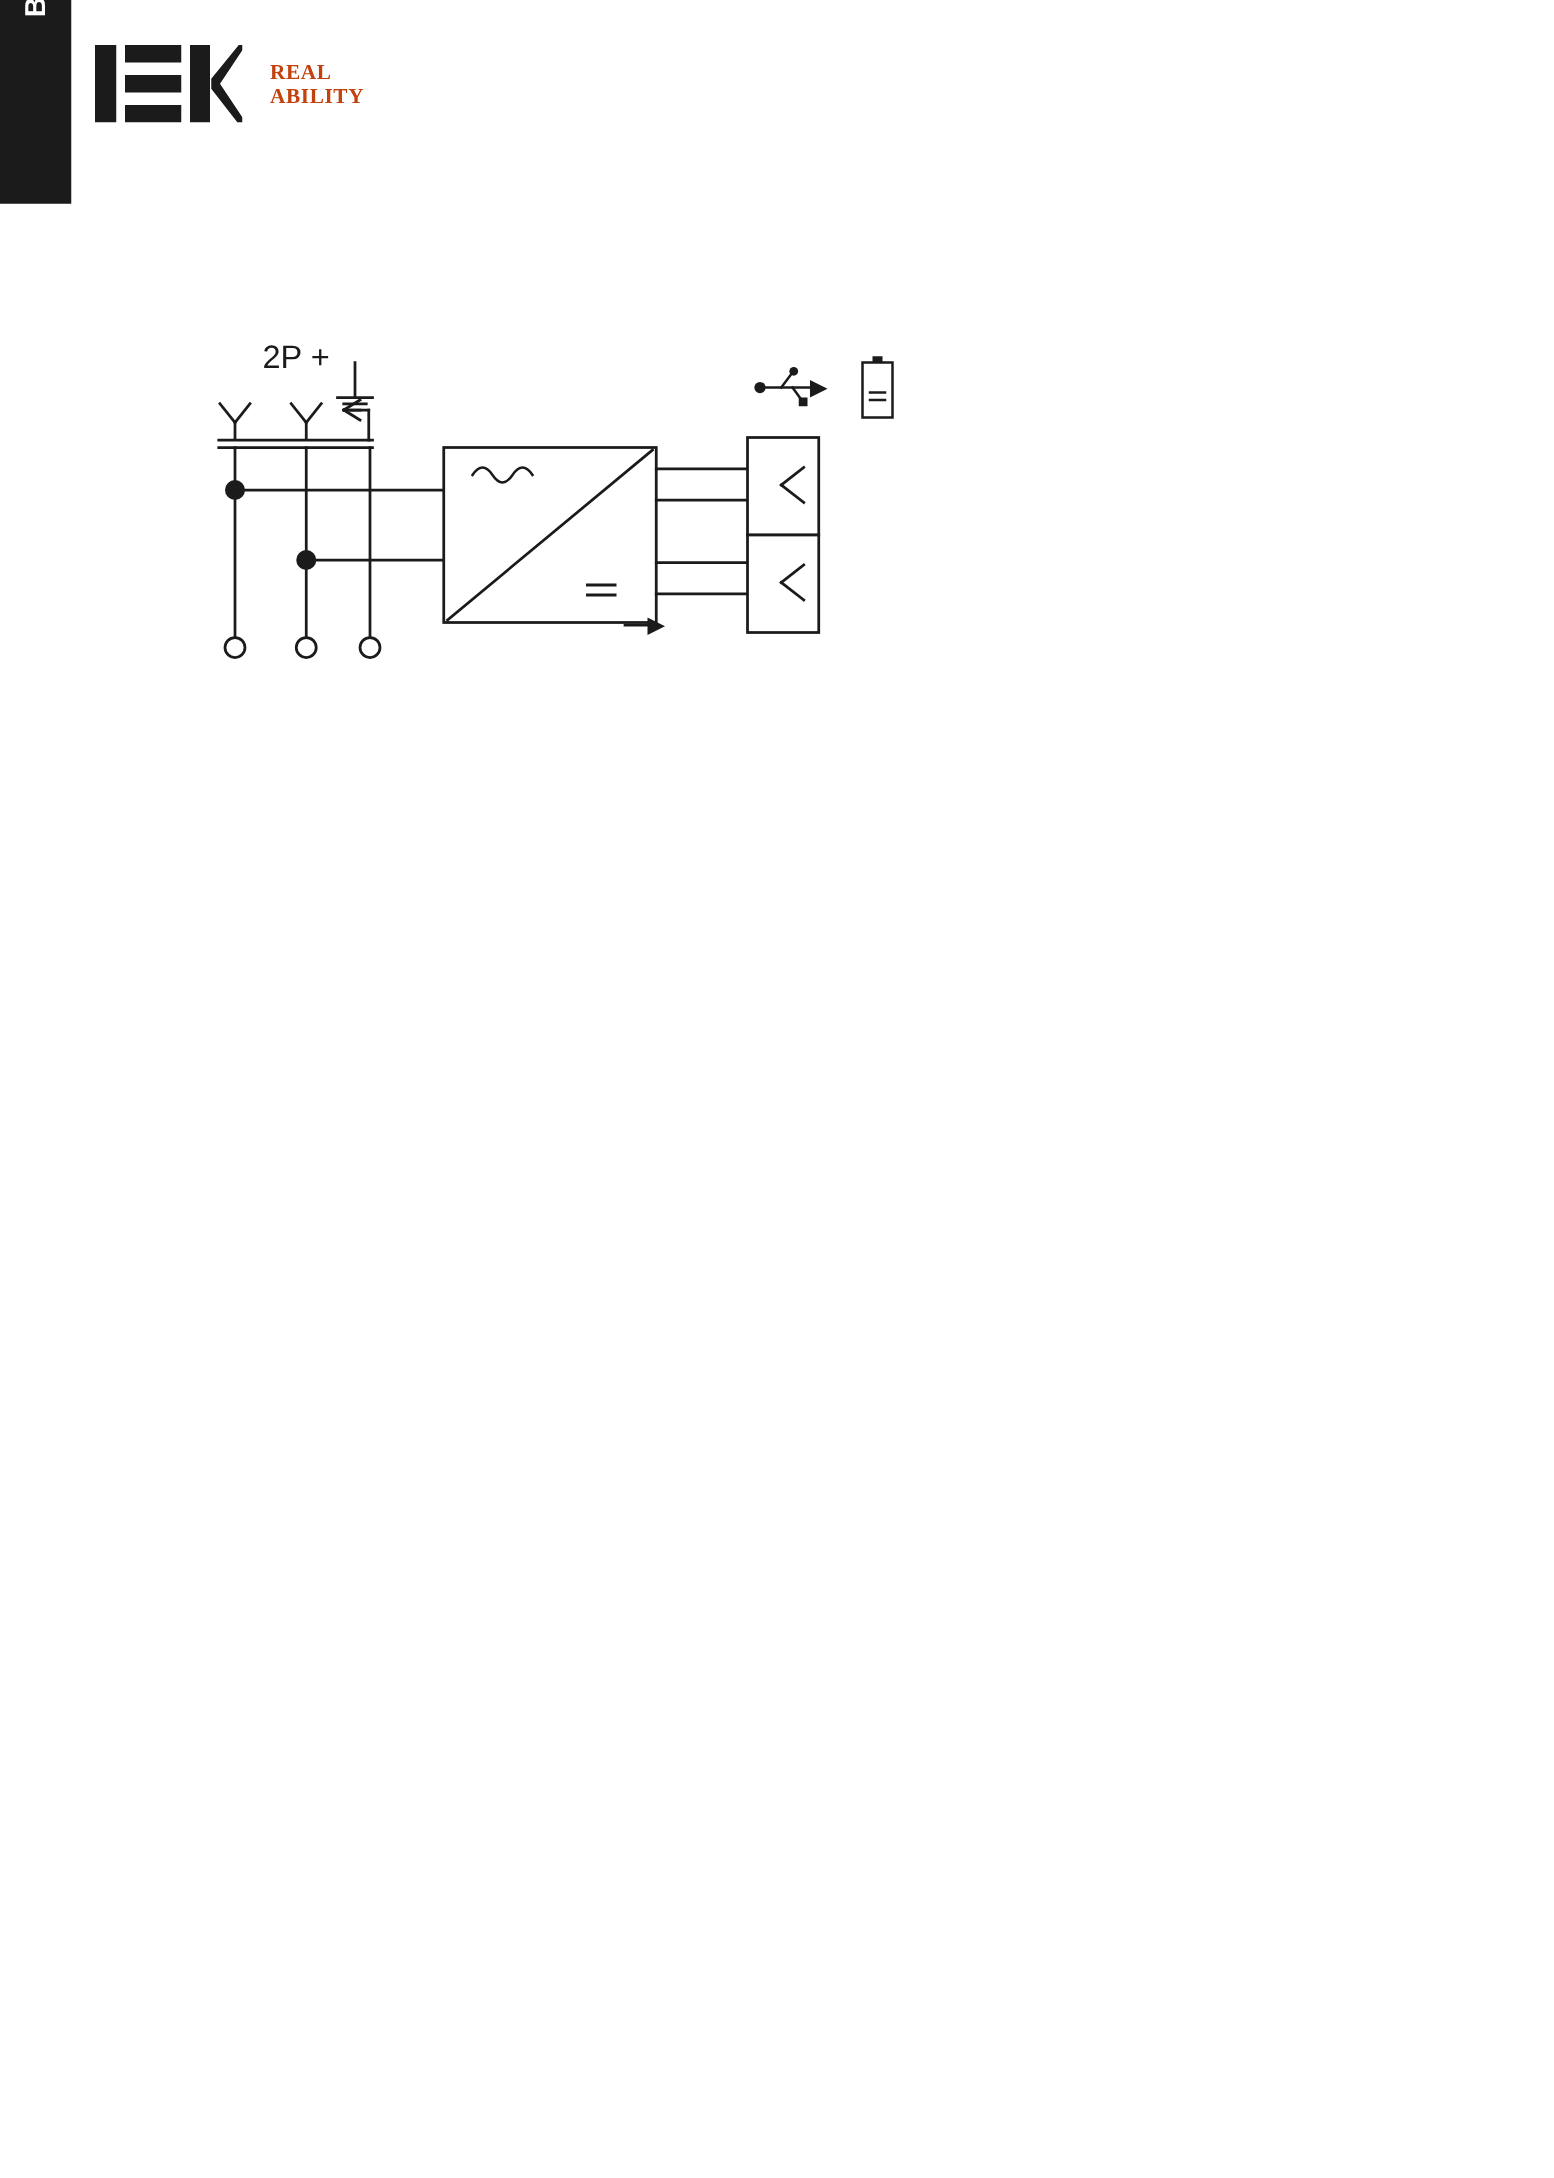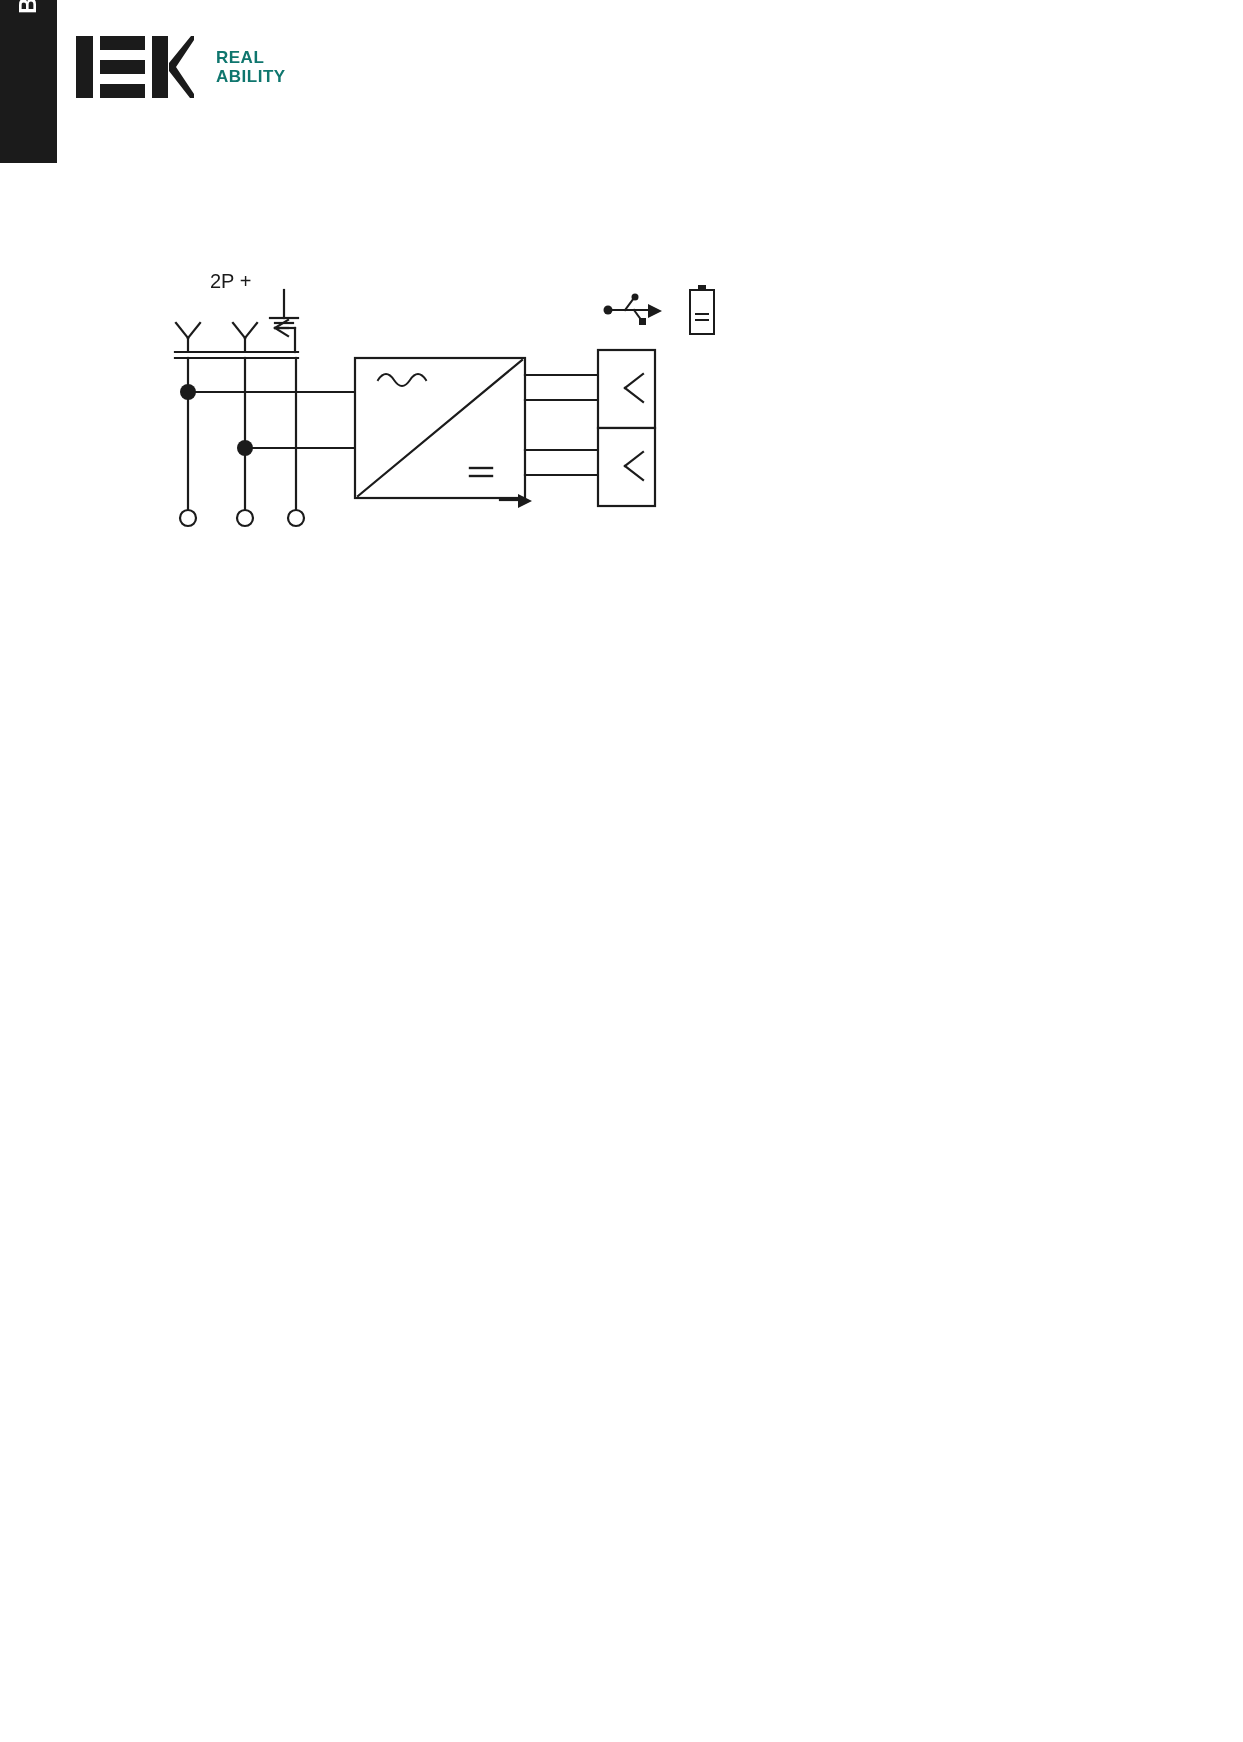--- a/index.html
+++ b/index.html
@@ -48,36 +48,37 @@
     left: 76px;
     top: 36px;
     display: flex;
     align-items: center;
   }
   .logo-tagline {
     margin-left: 22px;
     font-size: 17px;
     font-weight: bold;
     line-height: 19px;
-    color: #0f766e;
+    color: #c2410c;
     letter-spacing: 0.5px;
+    font-family: Liberation Serif, serif;
   }
   
   .diagram-wrap {
     position: absolute;
     left: 120px;
     top: 270px;
     width: 700px;
     height: 300px;
   }
   .diagram-label-2p {
     position: absolute;
     left: 90px;
     top: 0px;
-    font-size: 20px;
+    font-size: 26px;
     color: #1b1b1b;
   }
   
   .caption {
     position: absolute;
     left: 76px;
     top: 848px;
     width: 1100px;
     font-size: 21.5px;
     line-height: 30px;

